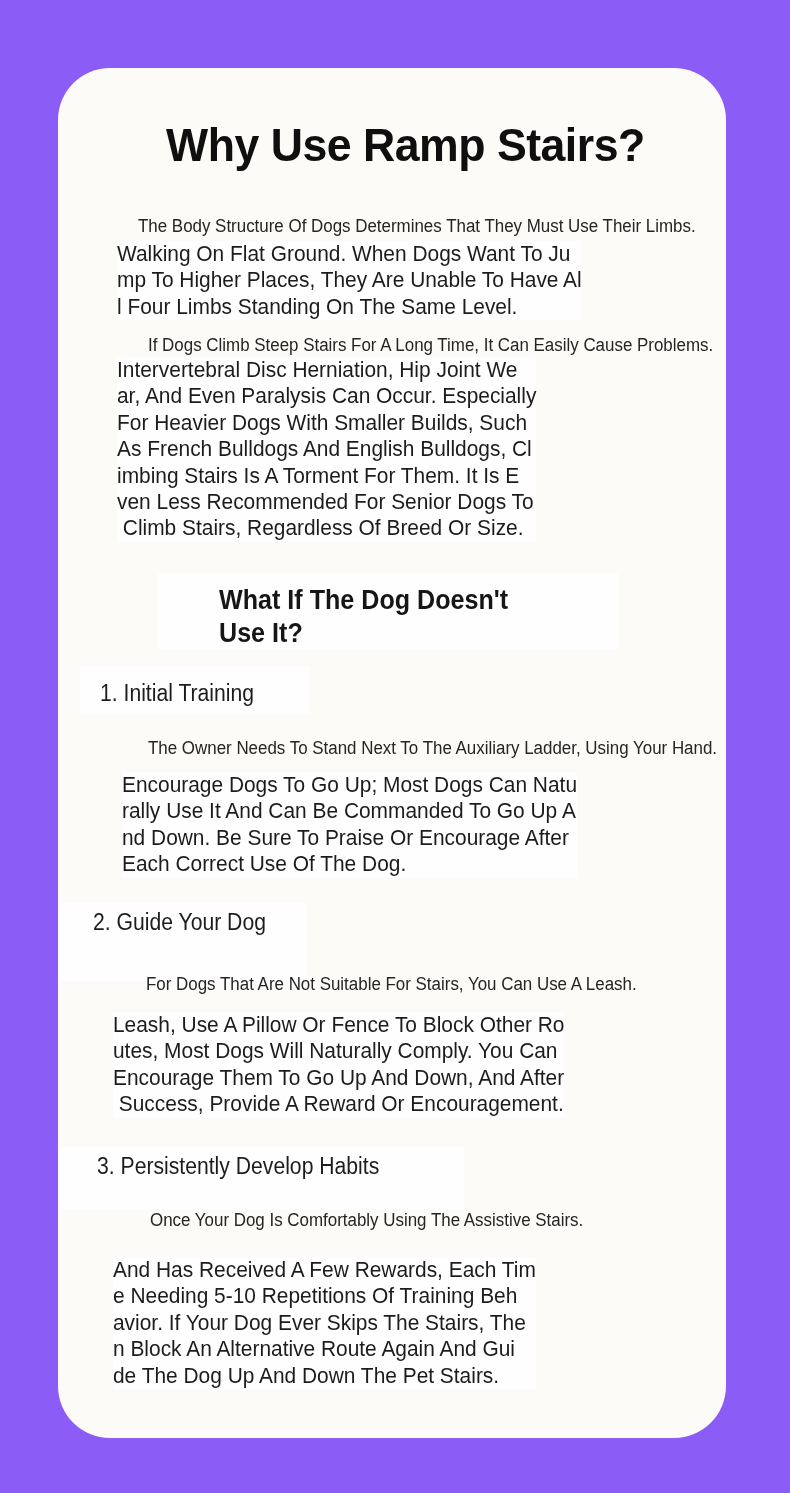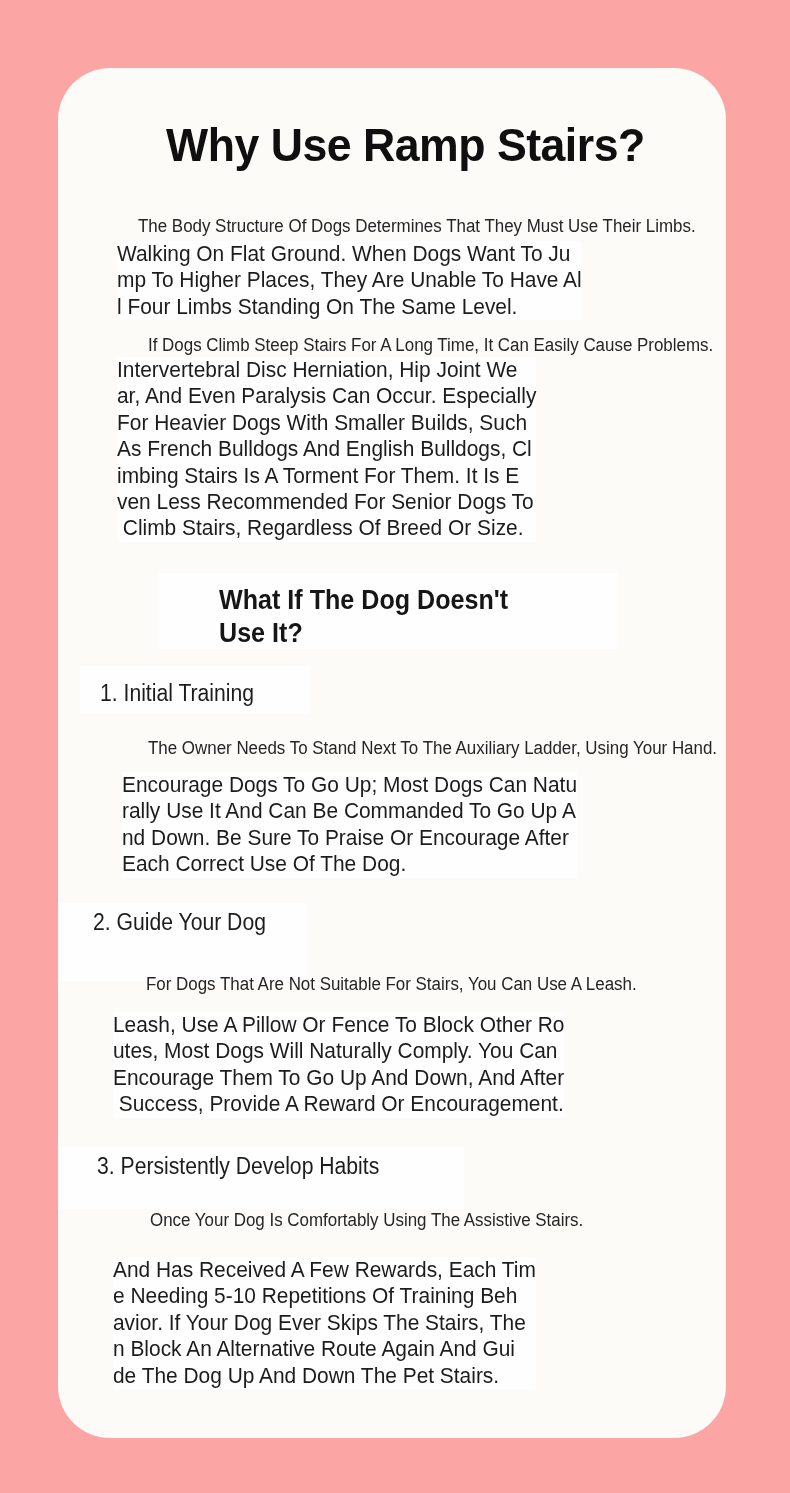--- a/index.html
+++ b/index.html
@@ -1,16 +1,16 @@
 <!DOCTYPE html>
 <html><head>
 <meta charset="utf-8">
 <style>
   html,body{margin:0;padding:0;background:#f0e1ca;}
-  .page{position:relative;width:790px;height:1493px;background:#fca5a5;overflow:hidden;
+  .page{position:relative;width:790px;height:1493px;background:#8b5cf6;overflow:hidden;
         font-family:"Liberation Sans","DejaVu Sans",sans-serif;}
   .card{position:absolute;left:58px;top:68px;width:668px;height:1370px;
         background:#fcfbf8;border-radius:52px;}
   .abs{position:absolute;white-space:pre;transform-origin:0 0;}
   .patch{position:absolute;background:#fefefe;}
   .title{font-size:46px;font-weight:bold;color:#0f0f0f;line-height:52px;
          letter-spacing:-0.5px;transform:scaleX(0.97);}
   .lead{font-size:18px;color:#252525;line-height:22px;transform:scaleX(0.94);}
   .para{font-size:22px;color:#1c1c1c;line-height:26.4px;transform:scaleX(0.95);
         background:#fefefe;}

